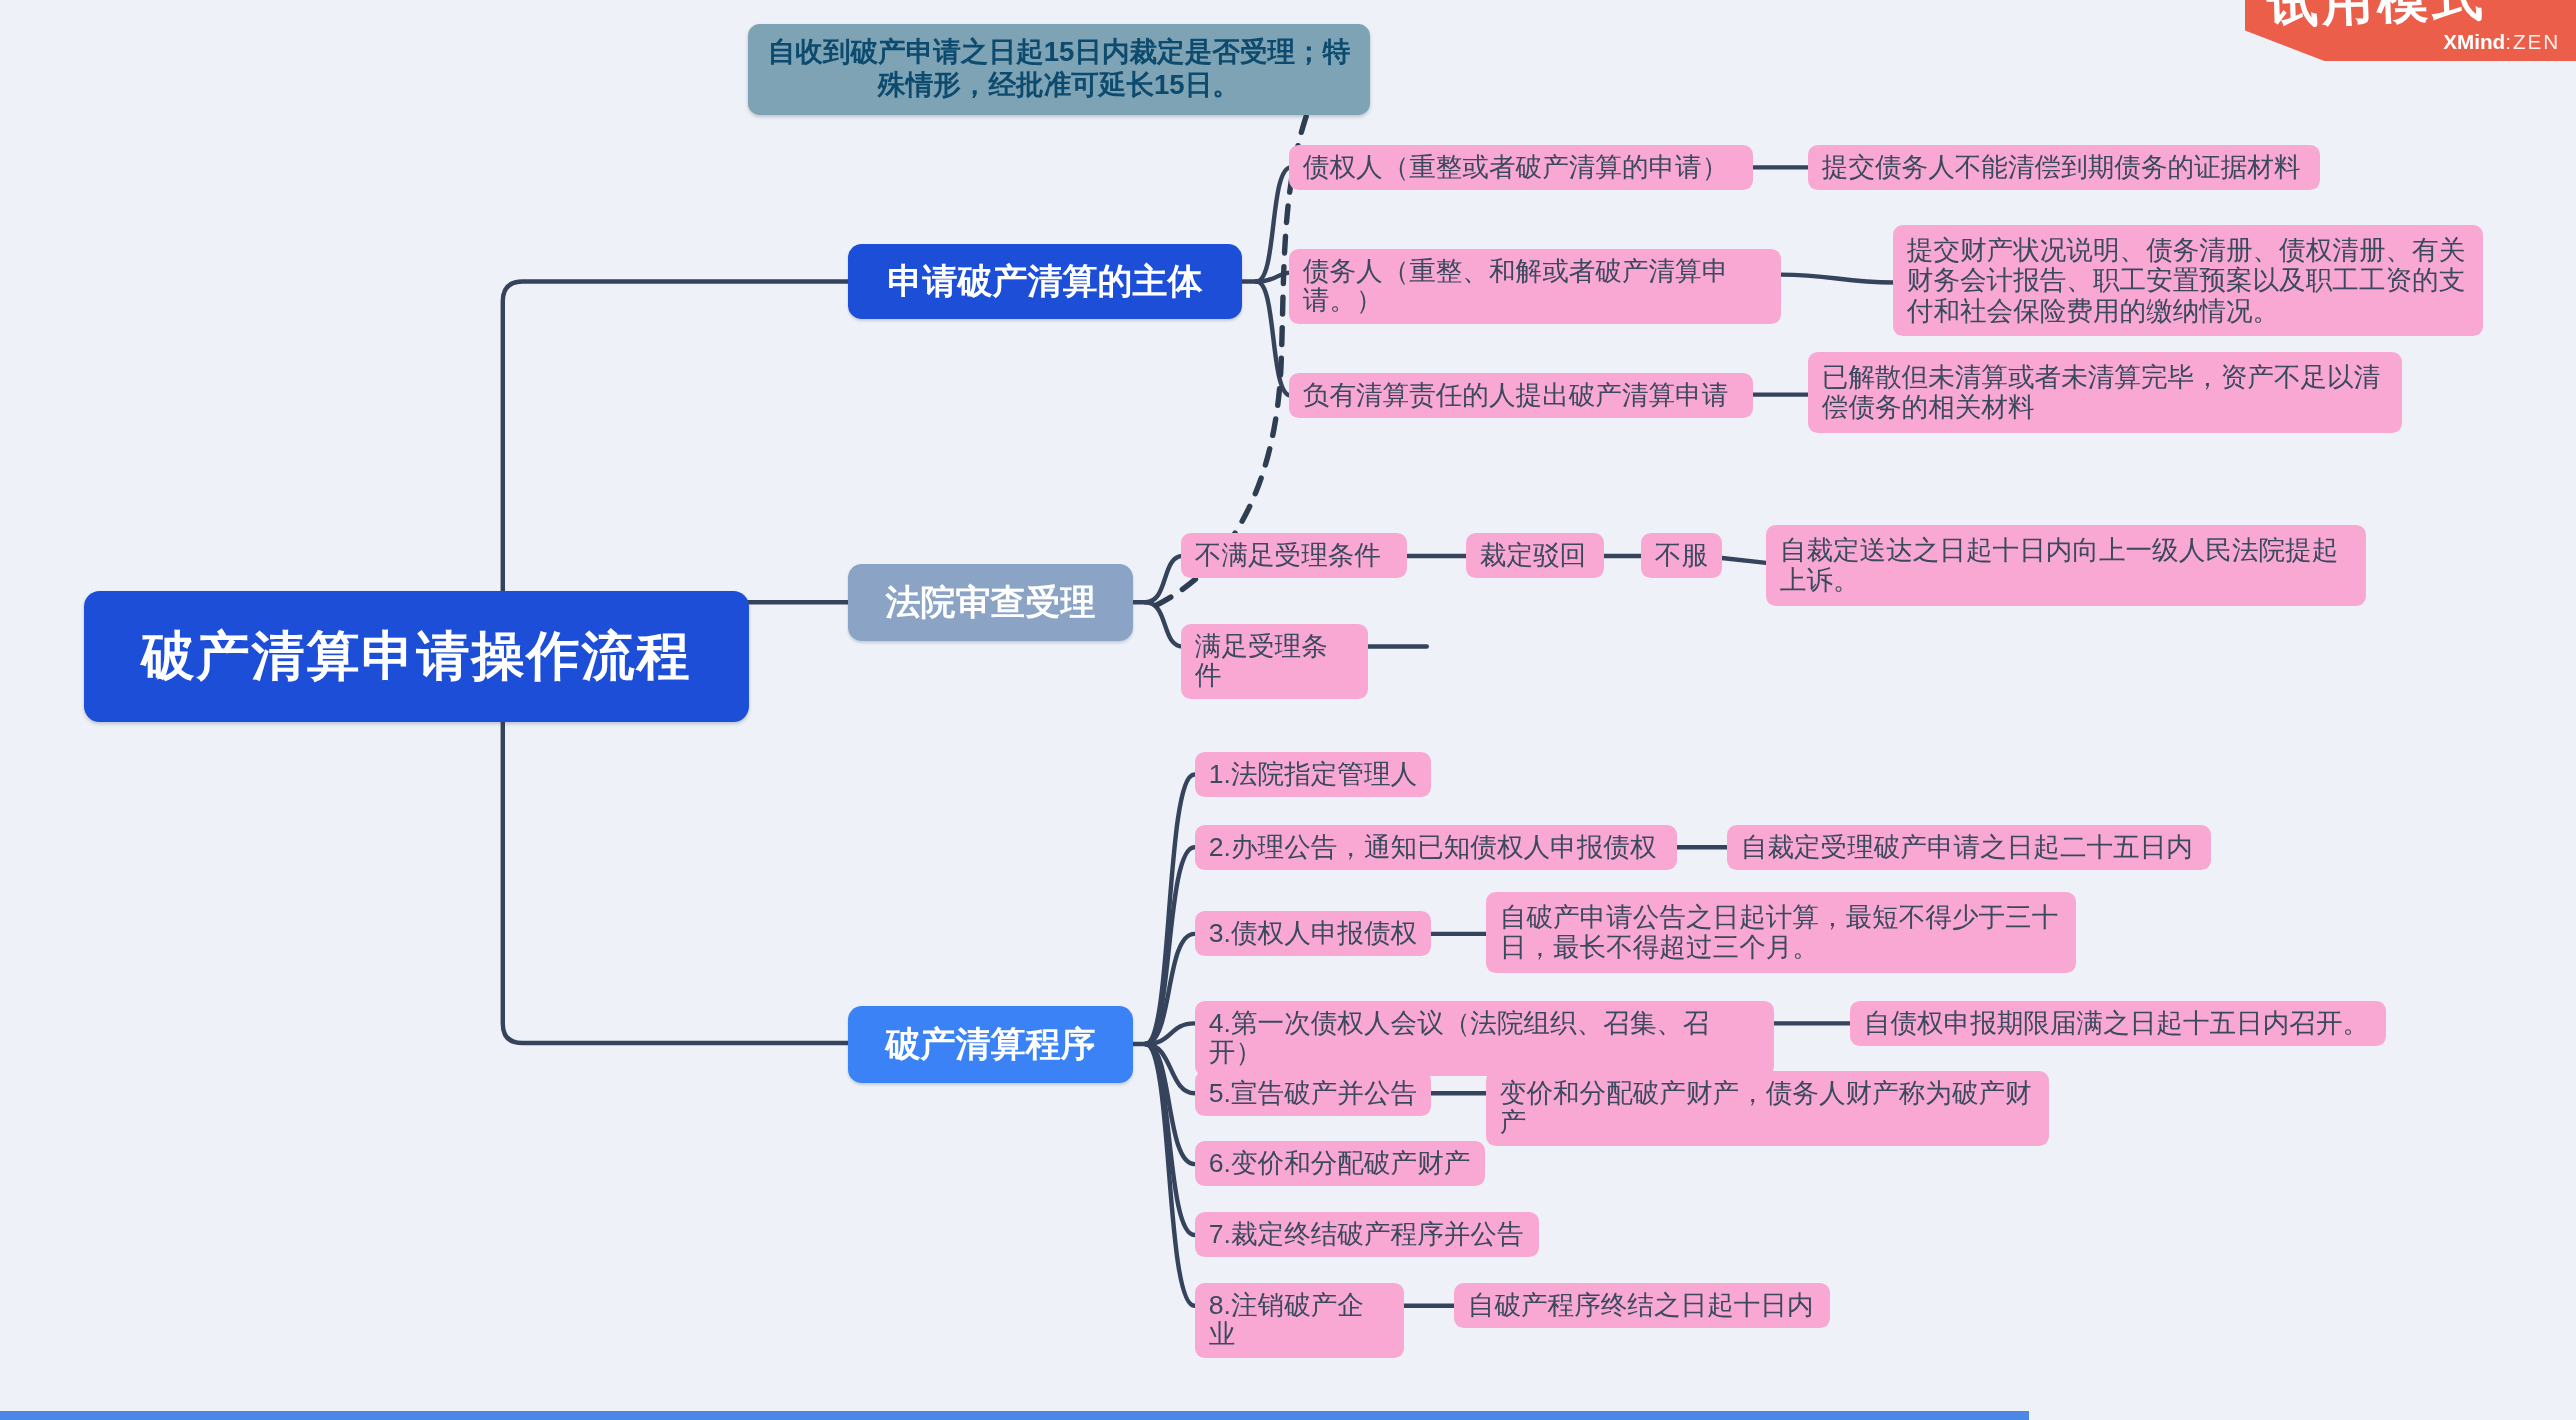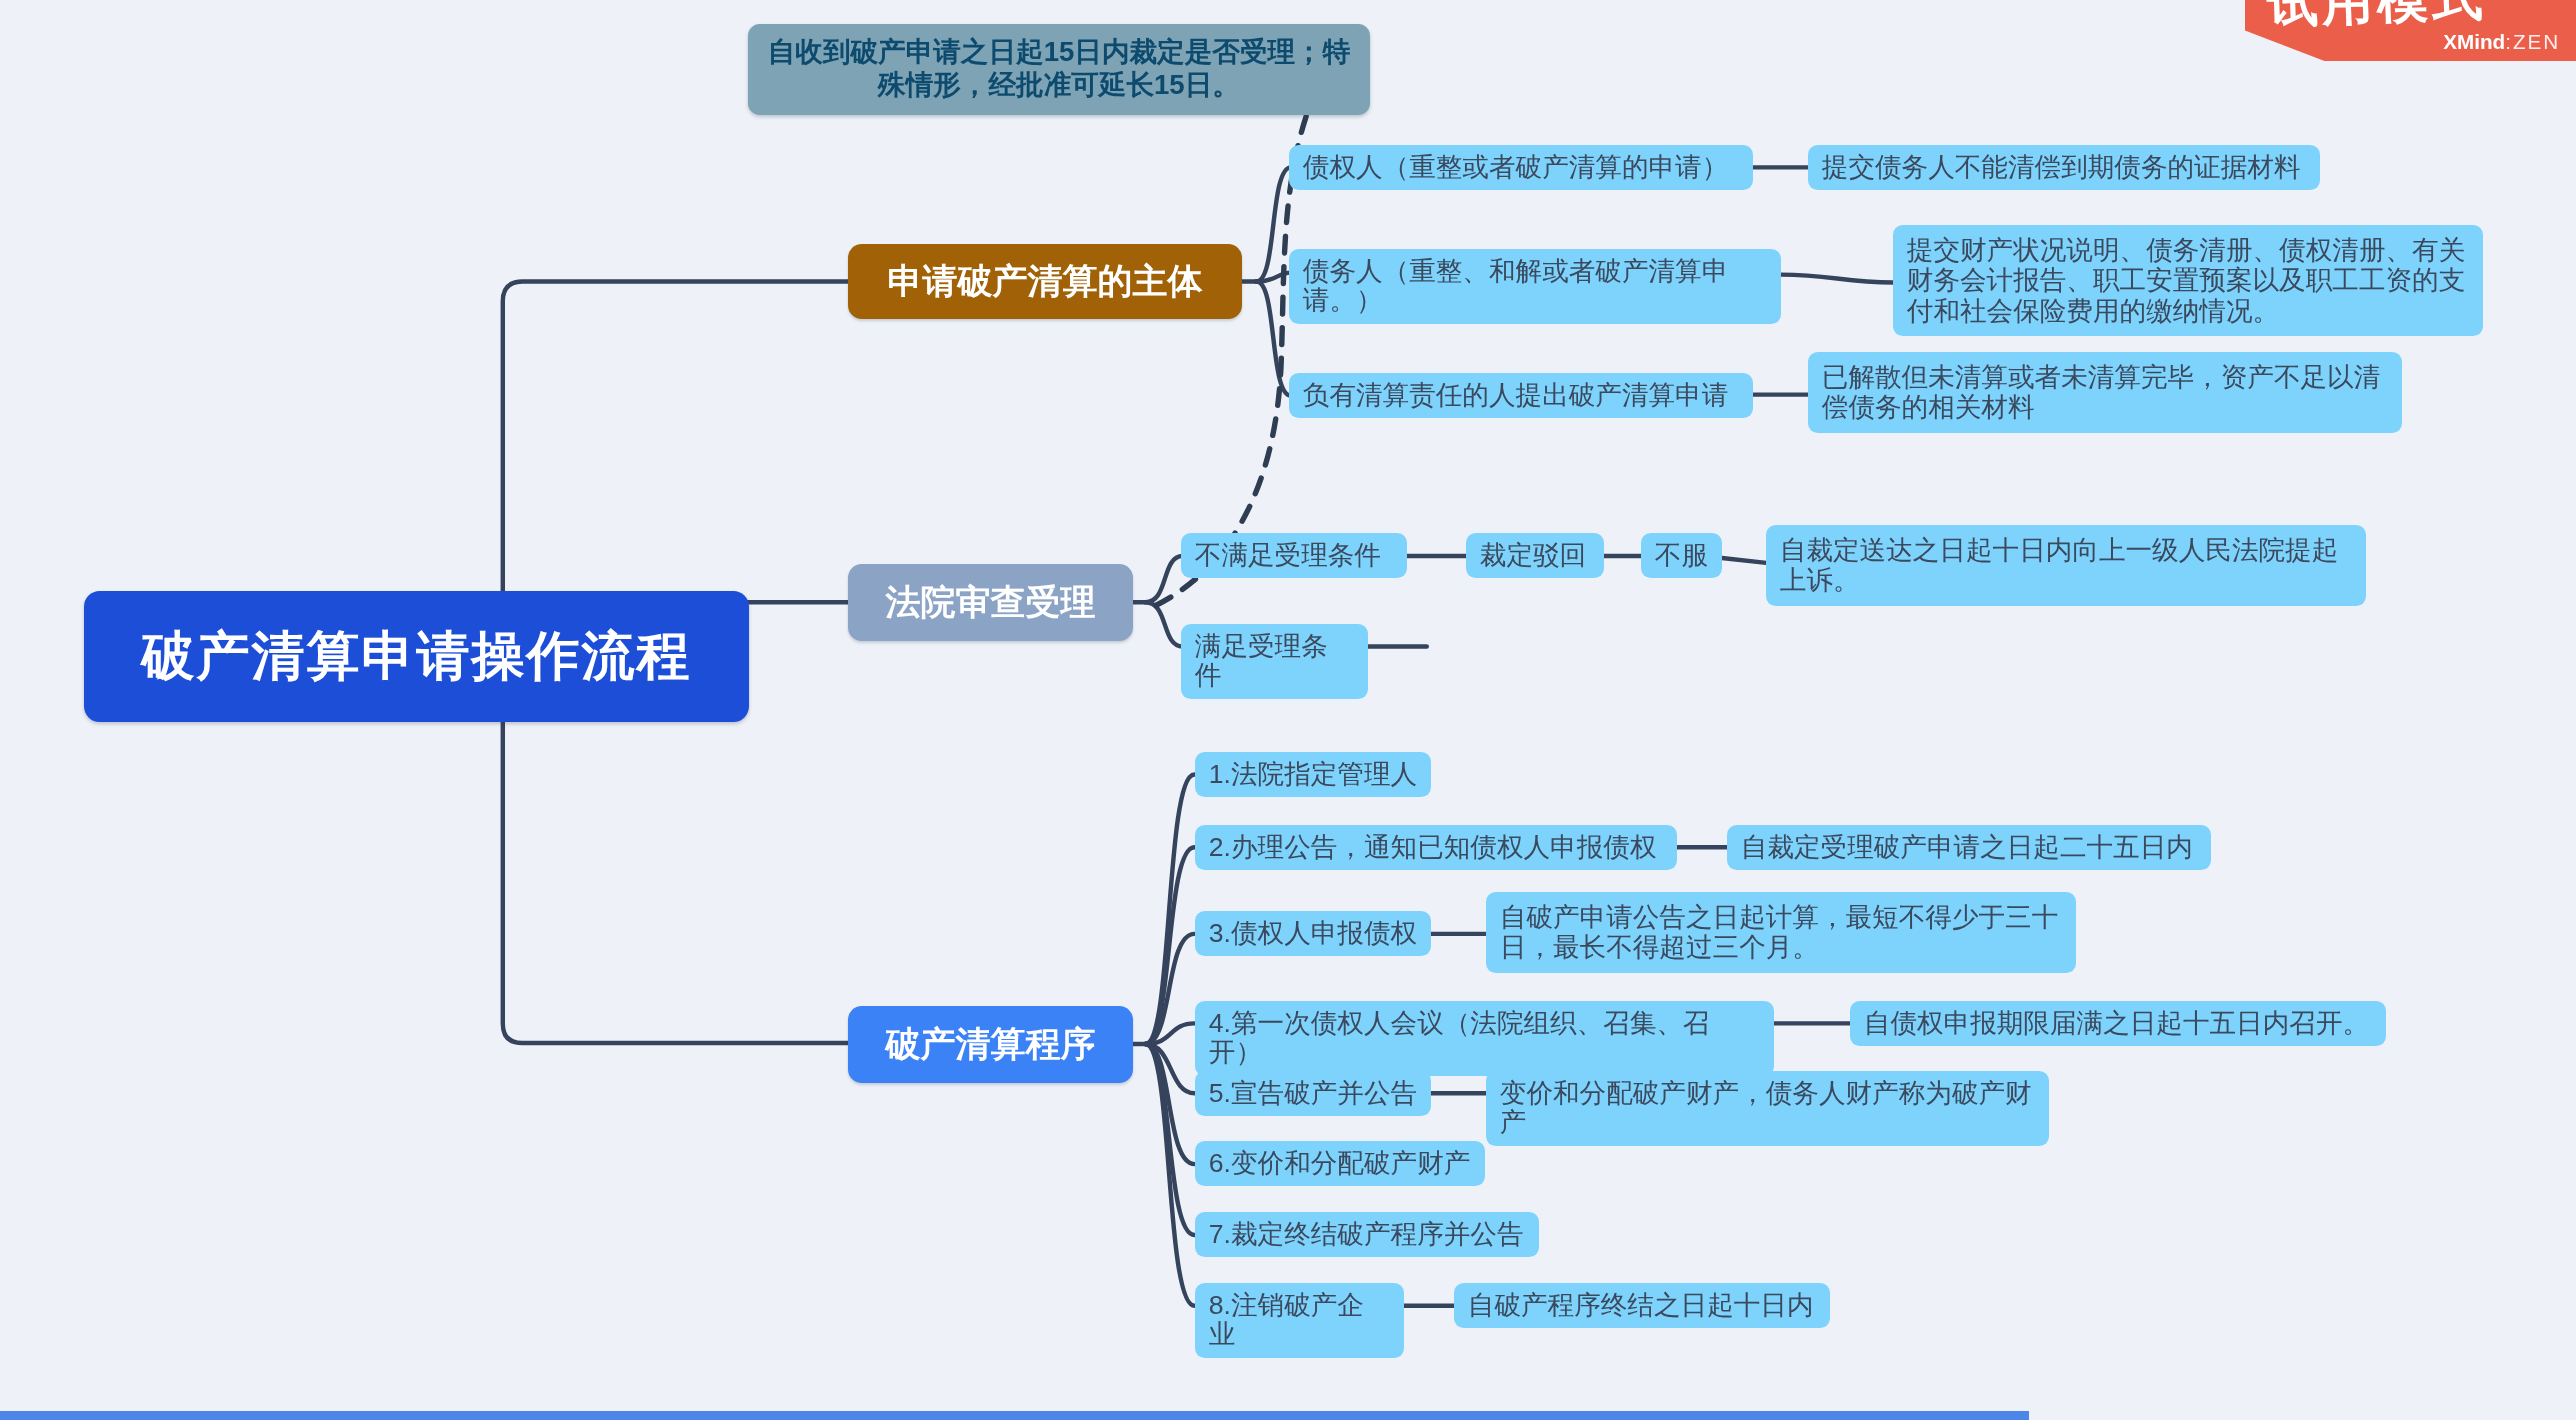--- a/index.html
+++ b/index.html
@@ -26,21 +26,21 @@
     box-shadow:0 2px 3.9px rgba(40,55,80,.25);
   }
   .branch-node{
     border-radius:13.8px;
     font-size:35px;
     box-shadow:0 2px 3px rgba(40,55,80,.2);
   }
   .pill{
     position:absolute;
     box-sizing:border-box;
-    background:#7dd3fc;
+    background:#f9a8d4;
     color:#3b495e;
     font-size:26.6px;line-height:29.5px;
     padding:7.9px 13.8px;
     border-radius:9.8px;
   }
   .pill.multi{
     line-height:30.5px;
     padding:9.8px 13.8px;
   }
   .note-box{
@@ -127,21 +127,21 @@
     <g stroke="#2f3d52" fill="none">
       <path d="M1175,615 C1265,570 1298,470 1302,370 C1306,270 1300,165 1345,75" stroke-width="5.5" stroke-dasharray="17 14" stroke-linecap="round"></path>
       <path d="M1354,48 L1368,92 L1328,72 Z" fill="#2f3d52" stroke="none"></path>
     </g>
   </svg>
 
   <div class="note-box" style="left: 748px; top: 23.6px; width: 622px; height: 91px; background-color: rgb(126, 163, 181);">自收到破产申请之日起15日内裁定是否受理；特殊情形，经批准可延长15日。</div>
 
   <div class="node root-node" style="left: 84px; top: 591px; width: 665px; height: 131px; background-color: #1d4ed8;">破产清算申请操作流程</div>
 
-  <div class="node branch-node" style="left: 848px; top: 244px; width: 394px; height: 75px; background-color: #a16207;">申请破产清算的主体</div>
+  <div class="node branch-node" style="left: 848px; top: 244px; width: 394px; height: 75px; background-color: #1d4ed8;">申请破产清算的主体</div>
   <div class="node branch-node" style="left: 848px; top: 564px; width: 285px; height: 77px; background-color: rgb(139, 164, 198);">法院审查受理</div>
   <div class="node branch-node" style="left: 848px; top: 1006px; width: 285px; height: 77px; background-color: #3b82f6;">破产清算程序</div>
 
   <div class="pill" style="left:1289px;top:145px;width:464px;">债权人（重整或者破产清算的申请）</div>
   <div class="pill" style="left:1808px;top:145px;width:512px;">提交债务人不能清偿到期债务的证据材料</div>
   <div class="pill" style="left:1289px;top:249px;width:492px;">债务人（重整、和解或者破产清算申请。）</div>
   <div class="pill multi" style="left:1893px;top:225px;width:590px;">提交财产状况说明、债务清册、债权清册、有关财务会计报告、职工安置预案以及职工工资的支付和社会保险费用的缴纳情况。</div>
   <div class="pill" style="left:1289px;top:373px;width:464px;">负有清算责任的人提出破产清算申请</div>
   <div class="pill multi" style="left:1808px;top:352px;width:594px;">已解散但未清算或者未清算完毕，资产不足以清偿债务的相关材料</div>
 

